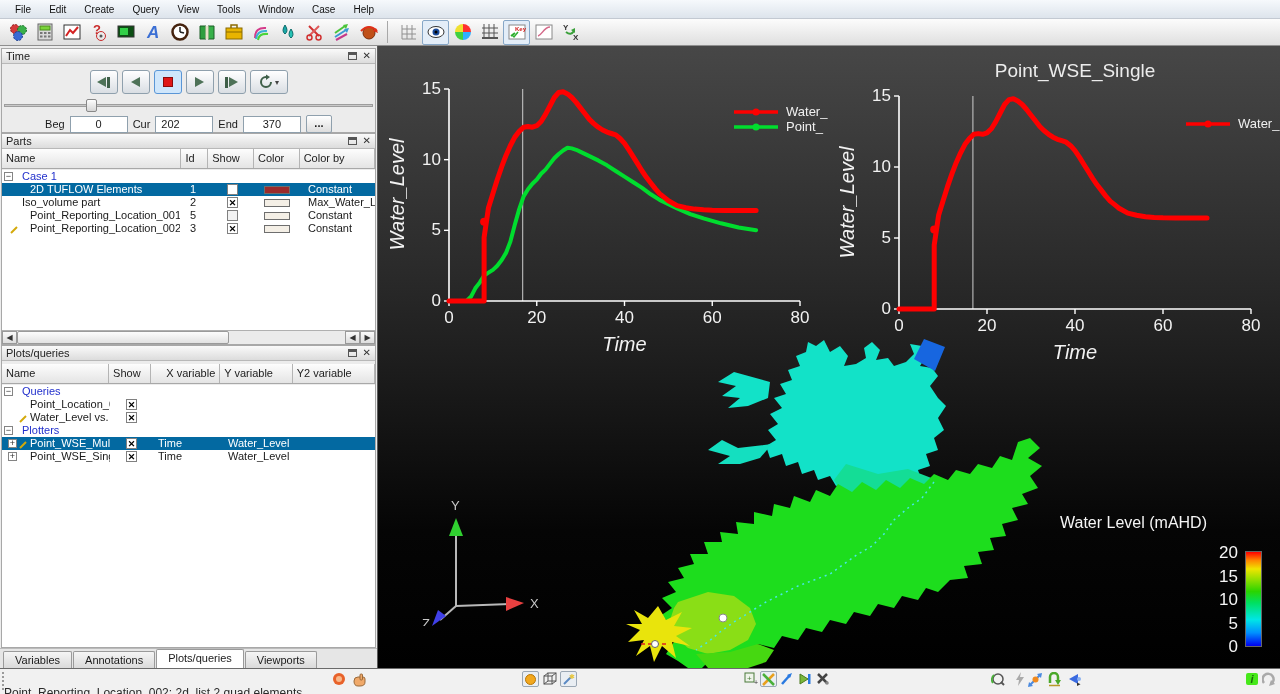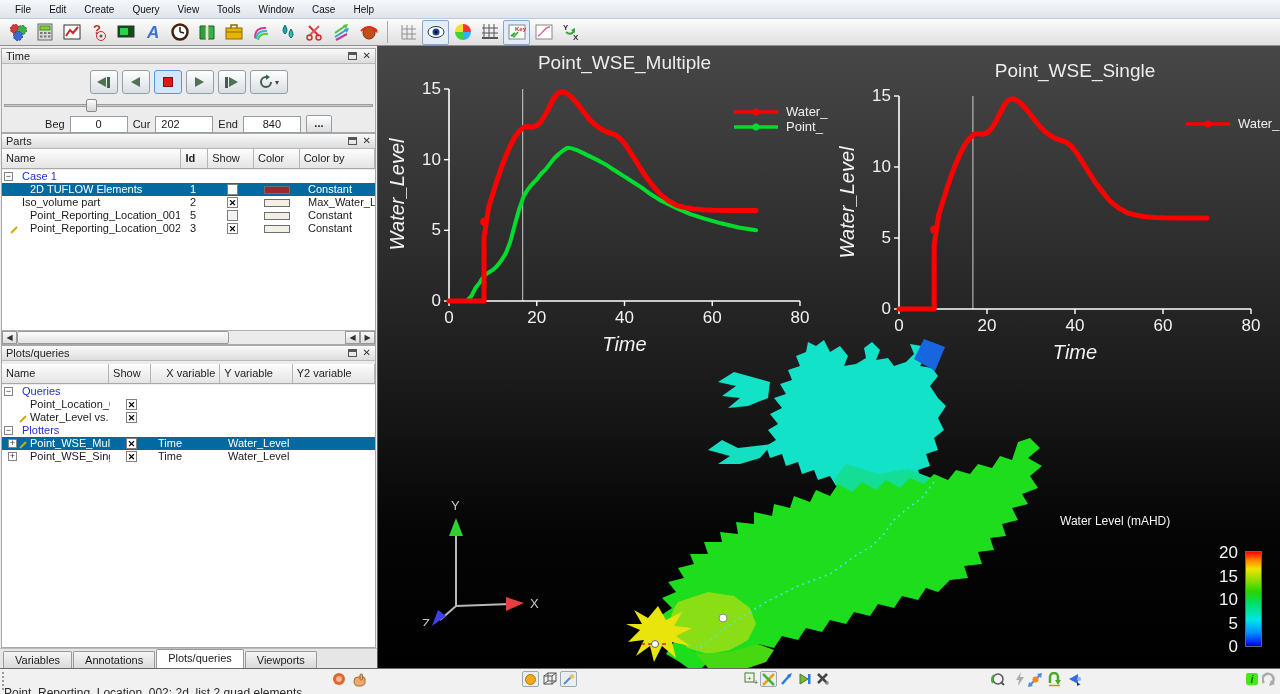--- a/index.html
+++ b/index.html
@@ -52,21 +52,21 @@
   .tabbar{position:absolute;left:0;right:0;bottom:0;height:20px;display:flex;align-items:flex-end;padding-left:3px;background:#e6e6e6;border-top:1px solid #bbb}
   .tab{height:17px;padding:2px 11px;font-size:11px;border:1px solid #9a9a9a;border-bottom:none;border-radius:2px 2px 0 0;background:linear-gradient(#f5f5f5,#dadada);margin-right:1px}
   .tab.active{background:#fff;height:19px;font-weight:normal}
   
   .viewport{position:absolute;top:46px;left:378px;width:902px;height:622px;background:linear-gradient(#474747,#272727 40%,#050505 78%,#000);overflow:hidden}
   .chart{position:absolute}
   .chart svg{position:absolute;left:0;top:0;overflow:visible}
   .c-title{position:absolute;transform:translateX(-50%);color:#ececec;font-size:19px;white-space:nowrap}
   .c-tick{position:absolute;color:#f2f2f2;font-size:17px}
   .c-axlab{position:absolute;color:#f2f2f2;font-size:20px;font-style:italic;white-space:nowrap}
-  .legend-title{position:absolute;color:#f5f5f5;font-size:12px;white-space:nowrap}
+  .legend-title{position:absolute;color:#f5f5f5;font-size:16px;white-space:nowrap}
   .cbar{position:absolute;width:17px;height:96px;border:1px solid #666;background:linear-gradient(to top,#0000ee,#0090ff 14%,#00e6e6 28%,#00e060 46%,#2ad400 58%,#9ce000 72%,#efe400 82%,#ff8800 91%,#ff0000)}
   .cbar-lab{position:absolute;color:#f5f5f5;font-size:17px;width:40px;text-align:right}
   
   .bstrip{position:absolute;left:0;top:668px;right:0;height:26px;background:#f1f1f1;border-top:1px solid #6a6a6a}
   .grip{position:absolute;left:2px;top:3px;height:18px;width:4px;border-left:2px dotted #9a9a9a}
   .bico{position:absolute;top:2px;width:17px;height:16px;display:flex;align-items:center;justify-content:center}
   .bico.boxed{border:1px solid #9aa7b4;border-radius:2px;background:#e9eef3}
   .statusline{position:absolute;left:4px;top:17px;font-size:12px;color:#2a2a2a;white-space:nowrap}
 </style>
 </head>
@@ -288,35 +288,35 @@
     <div class="slider">
       <div class="groove"></div>
       <div class="thumb" id="time-thumb" style="left: calc(23.5% - 5px);"></div>
     </div>
     <div class="begrow">
       <span>Beg</span>
       <span class="field" style="justify-content:center">0</span>
       <span>Cur</span>
       <span class="field">202</span>
       <span>End</span>
-      <span class="field" style="justify-content:center">840</span>
+      <span class="field" style="justify-content:center">370</span>
       <span class="dots-btn">...</span>
     </div>
   </div>
 
   <div class="dock" style="top:87px;height:212px">
     <div class="dock-header">
       <span>Parts</span>
         <span class="sp"></span>
       <span class="float-glyph"></span>
       <span class="close-glyph">✕</span>
     </div>
     <div class="thead" id="parts-thead">
         <div class="th" style="width: 181px;">Name</div>
-        <div class="th" style="width: 27px; font-weight: bold;">Id</div>
+        <div class="th" style="width: 27px;">Id</div>
         <div class="th" style="width: 46px;">Show</div>
         <div class="th" style="width: 46px;">Color</div>
         <div class="th" style="width: 76px;">Color by</div>
       </div>
     <div class="tbody" id="parts-tbody" style="top:36px;bottom:14px">
         <div class="trow">
           <span class="expander" style="left: 2px;">−</span>
           <span class="grp cell" style="left: 20px;">Case 1</span>
         </div>
         <div class="trow sel">
@@ -441,21 +441,20 @@
 
     <polyline fill="none" stroke="#48e8e8" stroke-width="1.5" stroke-dasharray="2,4" points="556,436 544,452 530,462 516,474 506,488 494,500 480,508 466,518 452,528 436,534 420,540 404,548 388,556 372,566 356,576 342,586 330,596 318,604"></polyline>
 
     <polygon fill="#1766e0" points="546,293 567,301 557,325 536,313"></polygon>
     <circle cx="345" cy="572" r="4" fill="#fff" stroke="#888"></circle>
     <line x1="263" y1="598" x2="291" y2="598" stroke="#e02020" stroke-width="1.5" stroke-dasharray="4,3"></line>
     <circle cx="277" cy="598" r="3.5" fill="#fff" stroke="#666"></circle>
   </svg>
 
   <div class="chart" id="chart0" style="left:0;top:0;width:450px;height:330px">
-      <div class="c-title" style="left: 246.5px; top: 6px;">Point_WSE_Multiple</div>
       <div class="c-axlab" style="left: -81px; top: 137px; width: 200px; text-align: center; transform: rotate(-90deg);">Water_Level</div>
       <div class="c-axlab" style="left: 246.5px; top: 287px; transform: translateX(-50%);">Time</div>
       <svg width="450" height="330">
         <line x1="144.71" y1="43" x2="144.71" y2="255" stroke="#cfcfcf" stroke-width="1"></line>
         <path d="M71,43 L71,255 L422,255" fill="none" stroke="#fff" stroke-width="1.6"></path>
         <line x1="71" y1="255" x2="71" y2="260" stroke="#fff" stroke-width="1.4"></line>
         <line x1="158.75" y1="255" x2="158.75" y2="260" stroke="#fff" stroke-width="1.4"></line>
         <line x1="246.5" y1="255" x2="246.5" y2="260" stroke="#fff" stroke-width="1.4"></line>
         <line x1="334.25" y1="255" x2="334.25" y2="260" stroke="#fff" stroke-width="1.4"></line>
         <line x1="422" y1="255" x2="422" y2="260" stroke="#fff" stroke-width="1.4"></line>

